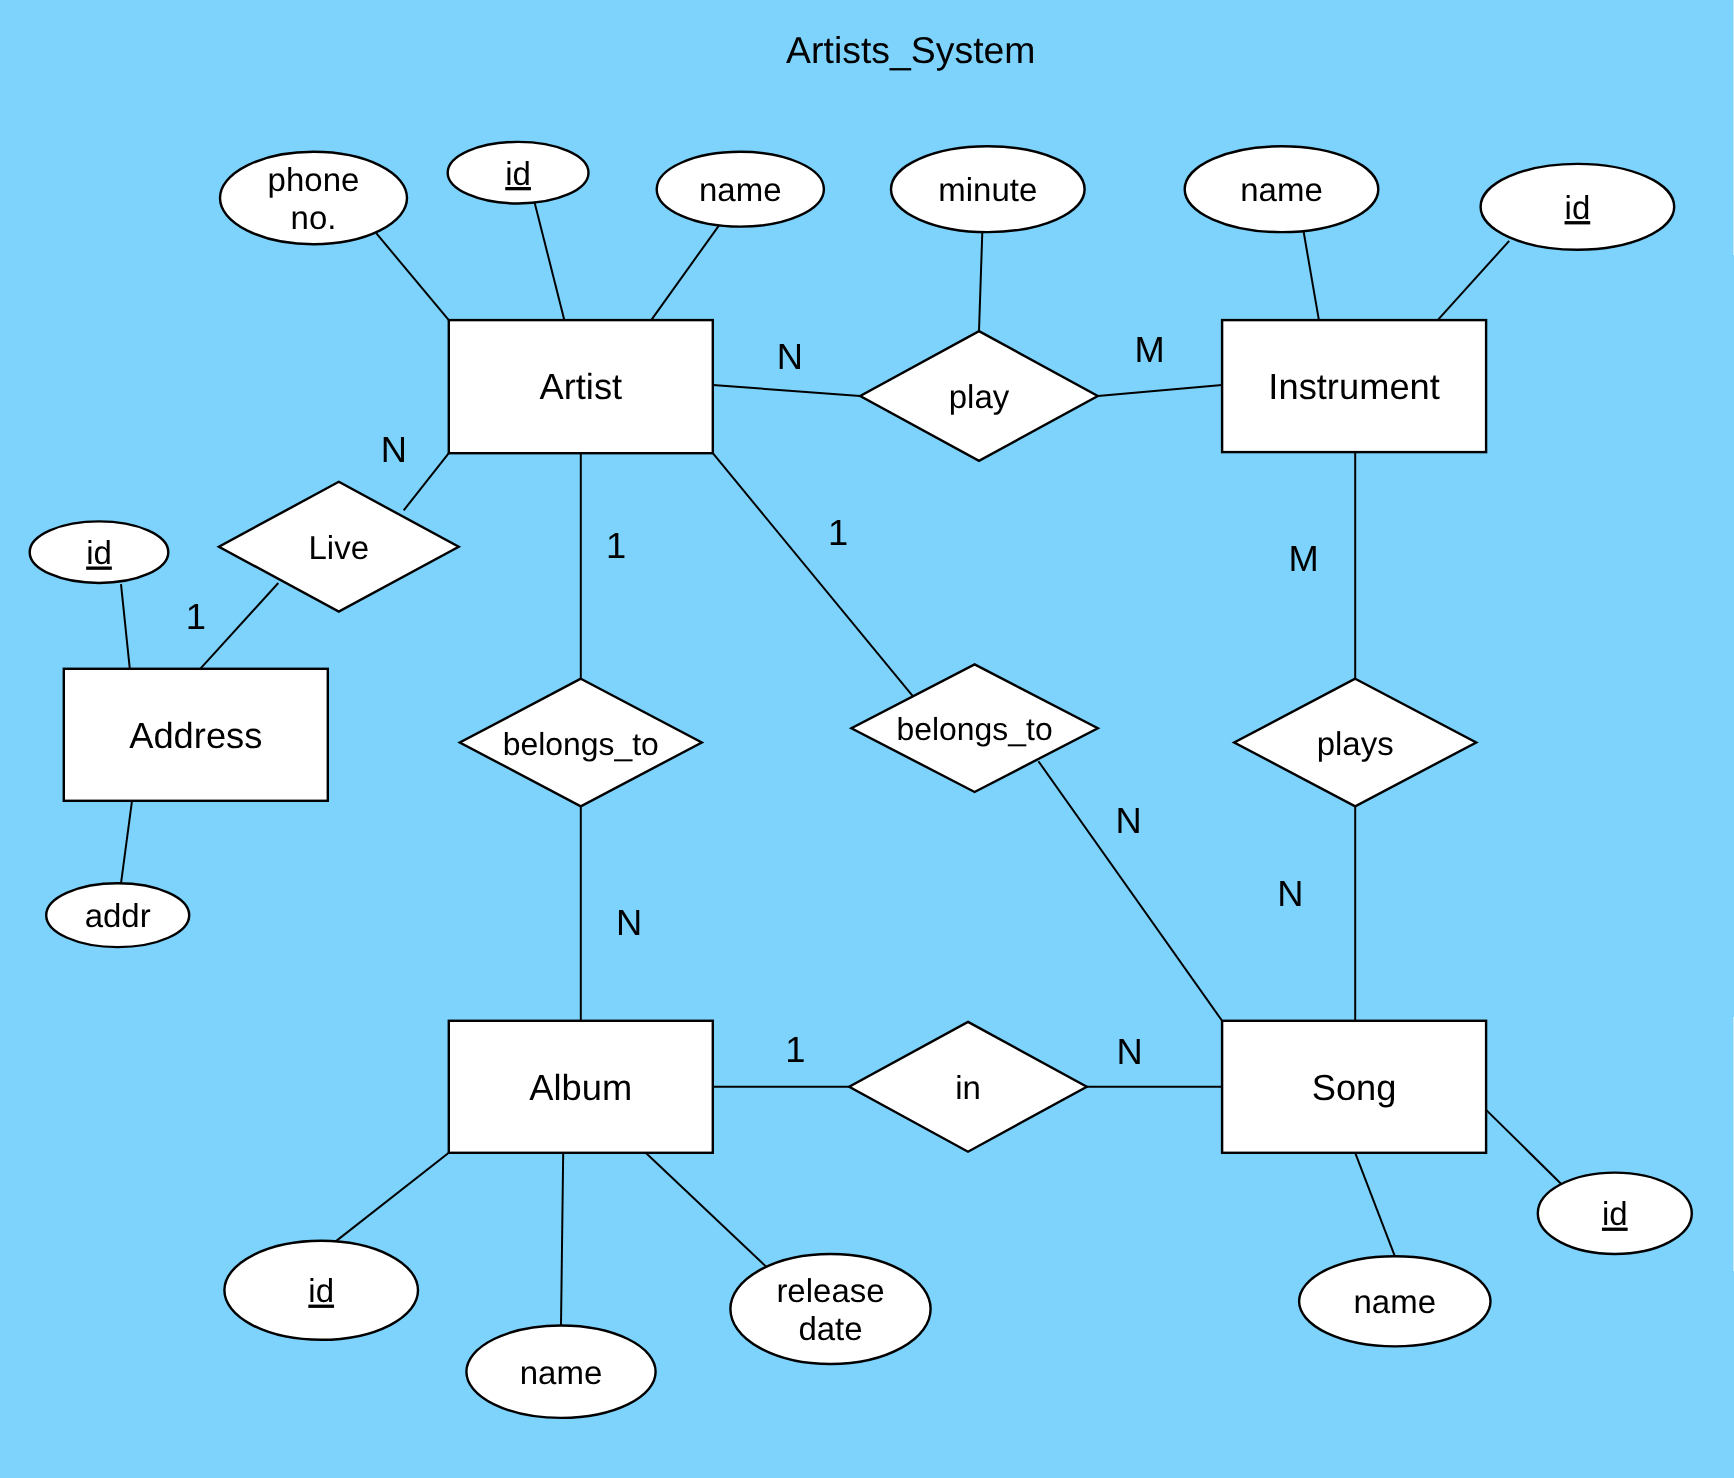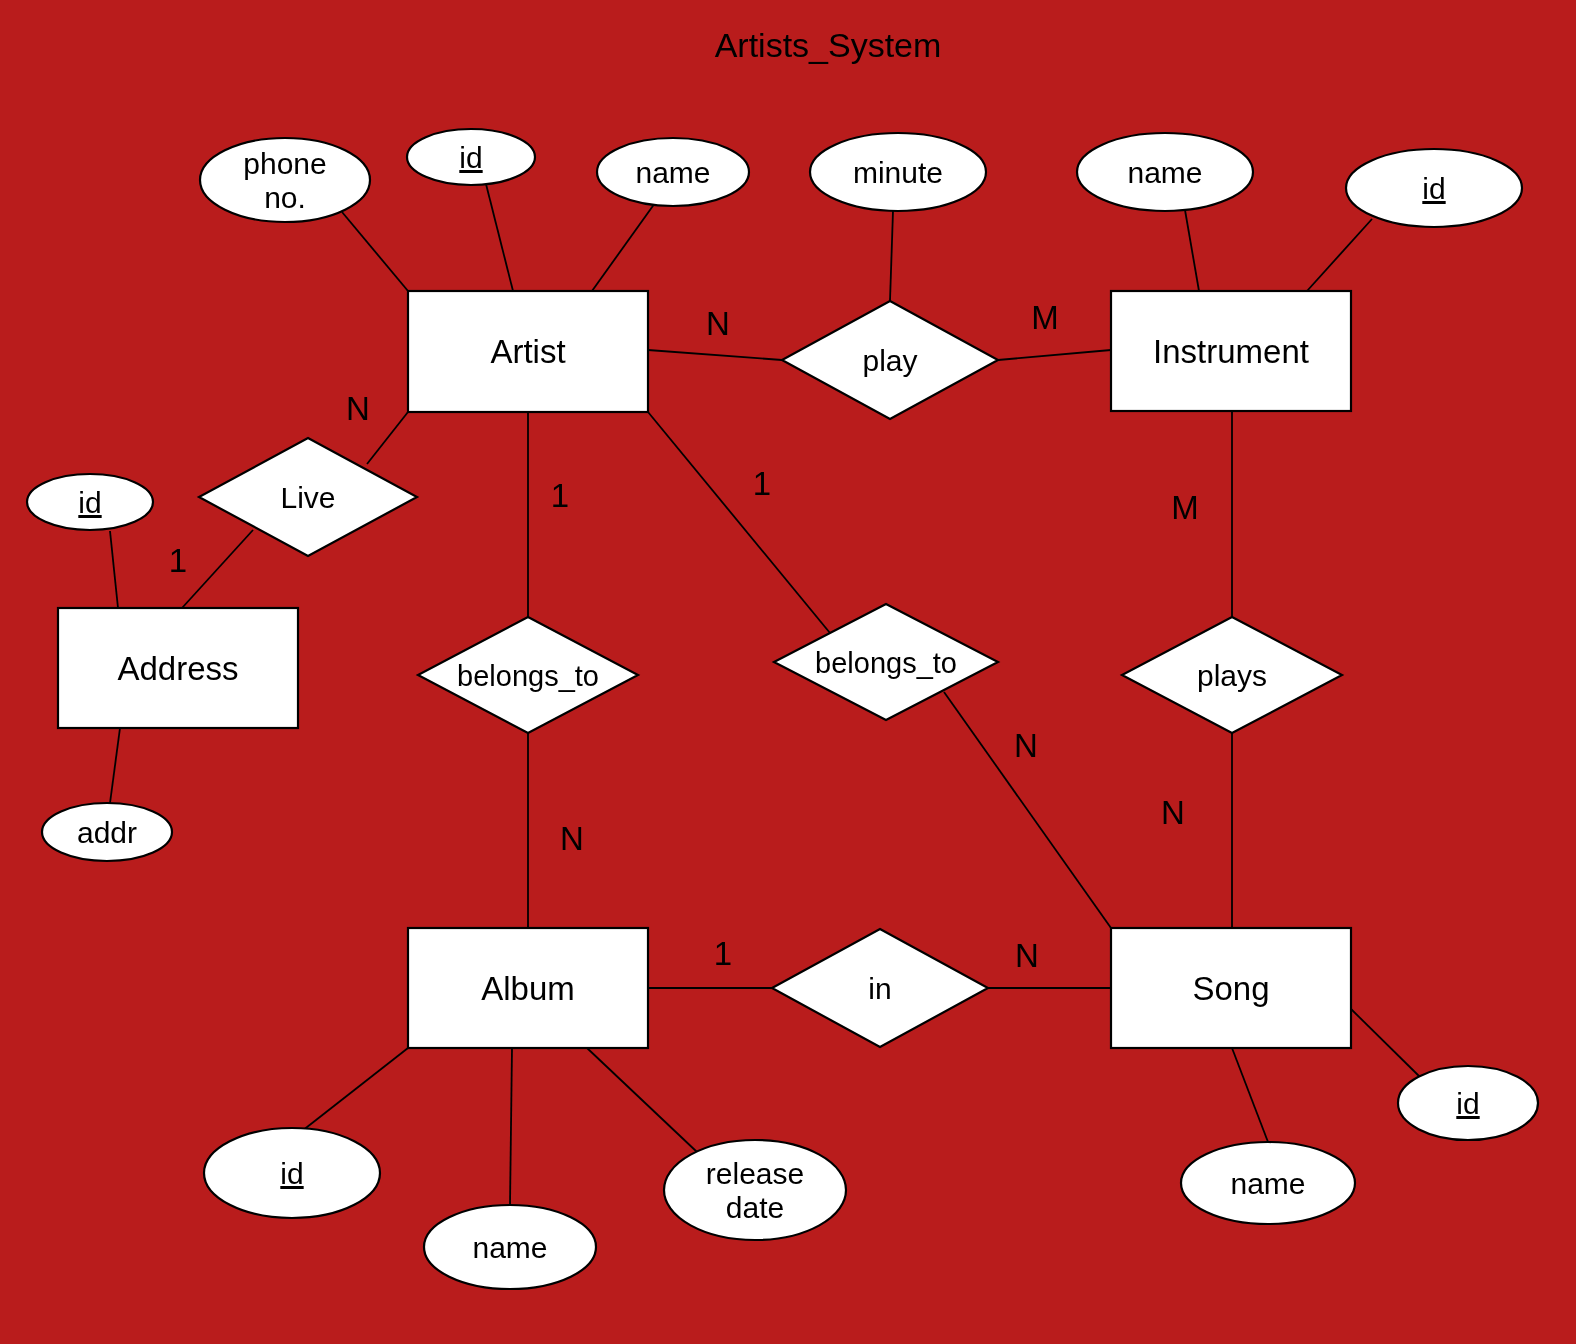--- a/index.html
+++ b/index.html
@@ -3,21 +3,21 @@
 <meta charset="utf-8">
 <style>
   html, body {
     margin: 0;
     padding: 0;
     background: #ffffff;
   }
   .page {
     width: 1576px;
     height: 1344px;
-    background: #b91c1c;
+    background: #7dd3fc;
     position: relative;
     font-family: "Liberation Sans", sans-serif;
   }
   svg text {
     fill: #000000;
     text-anchor: middle;
     font-family: "Liberation Sans", sans-serif;
   }
   .t-title  { font-size: 34px; }
   .t-entity { font-size: 33px; }

